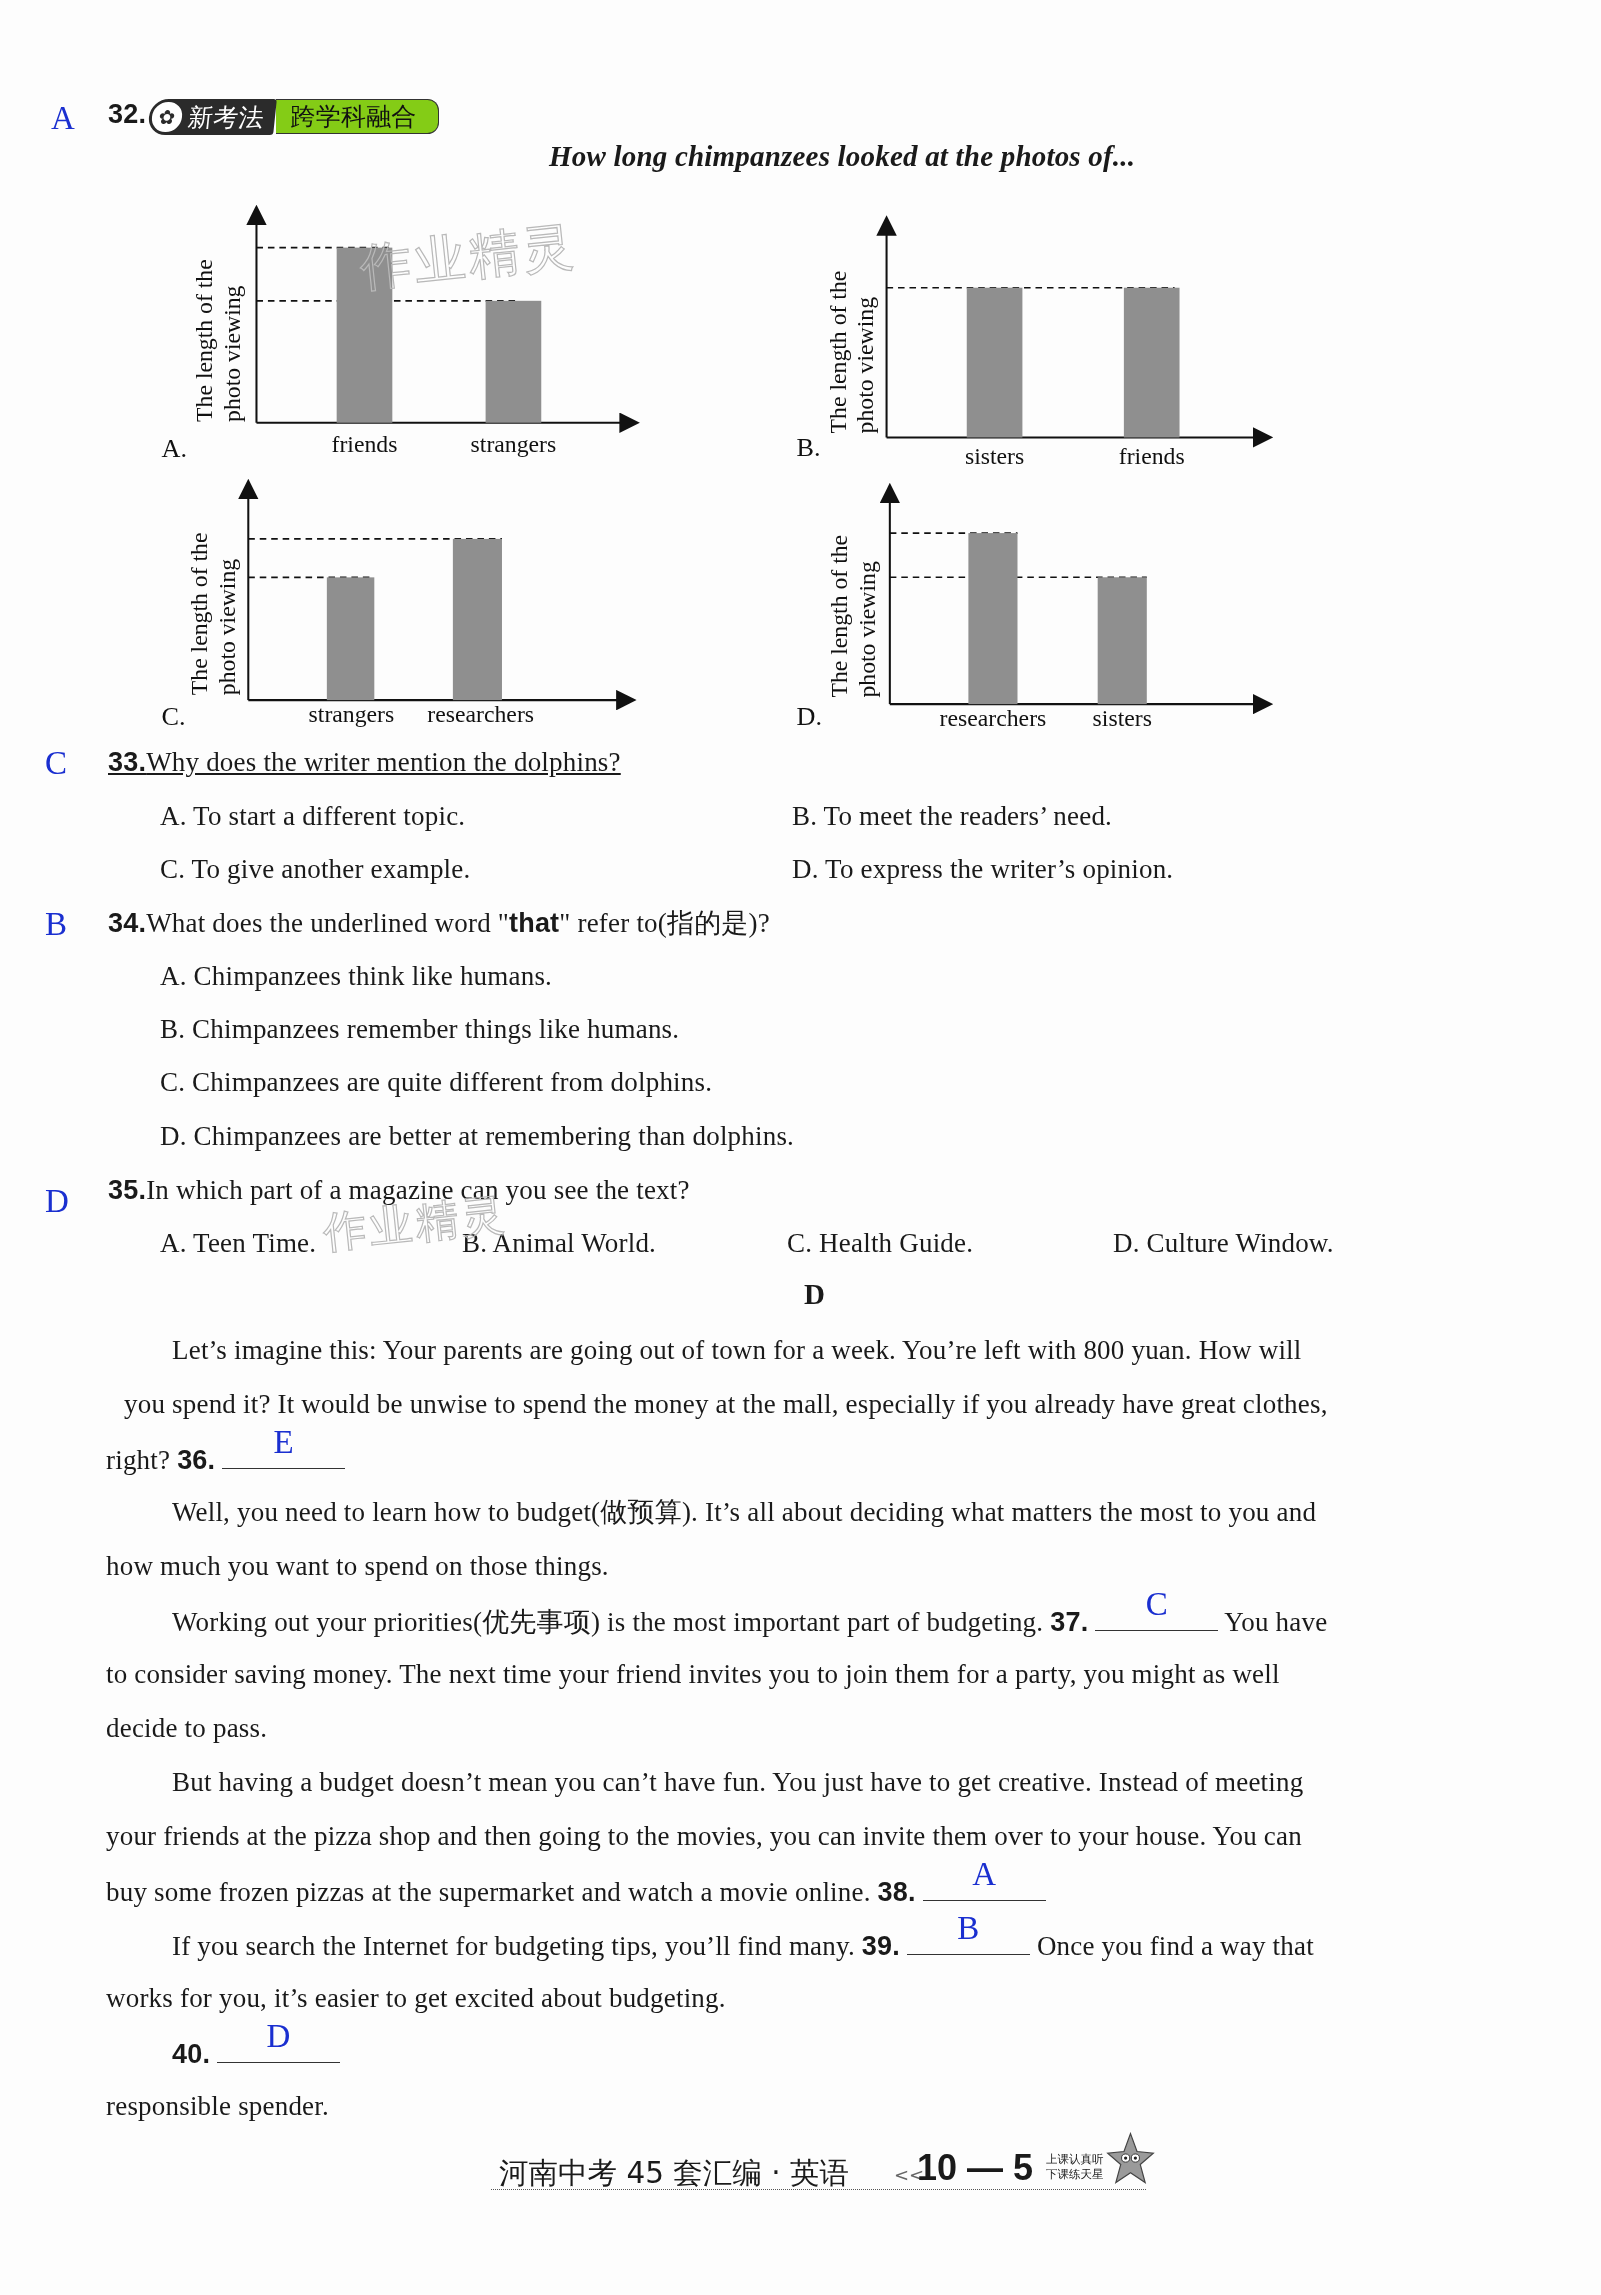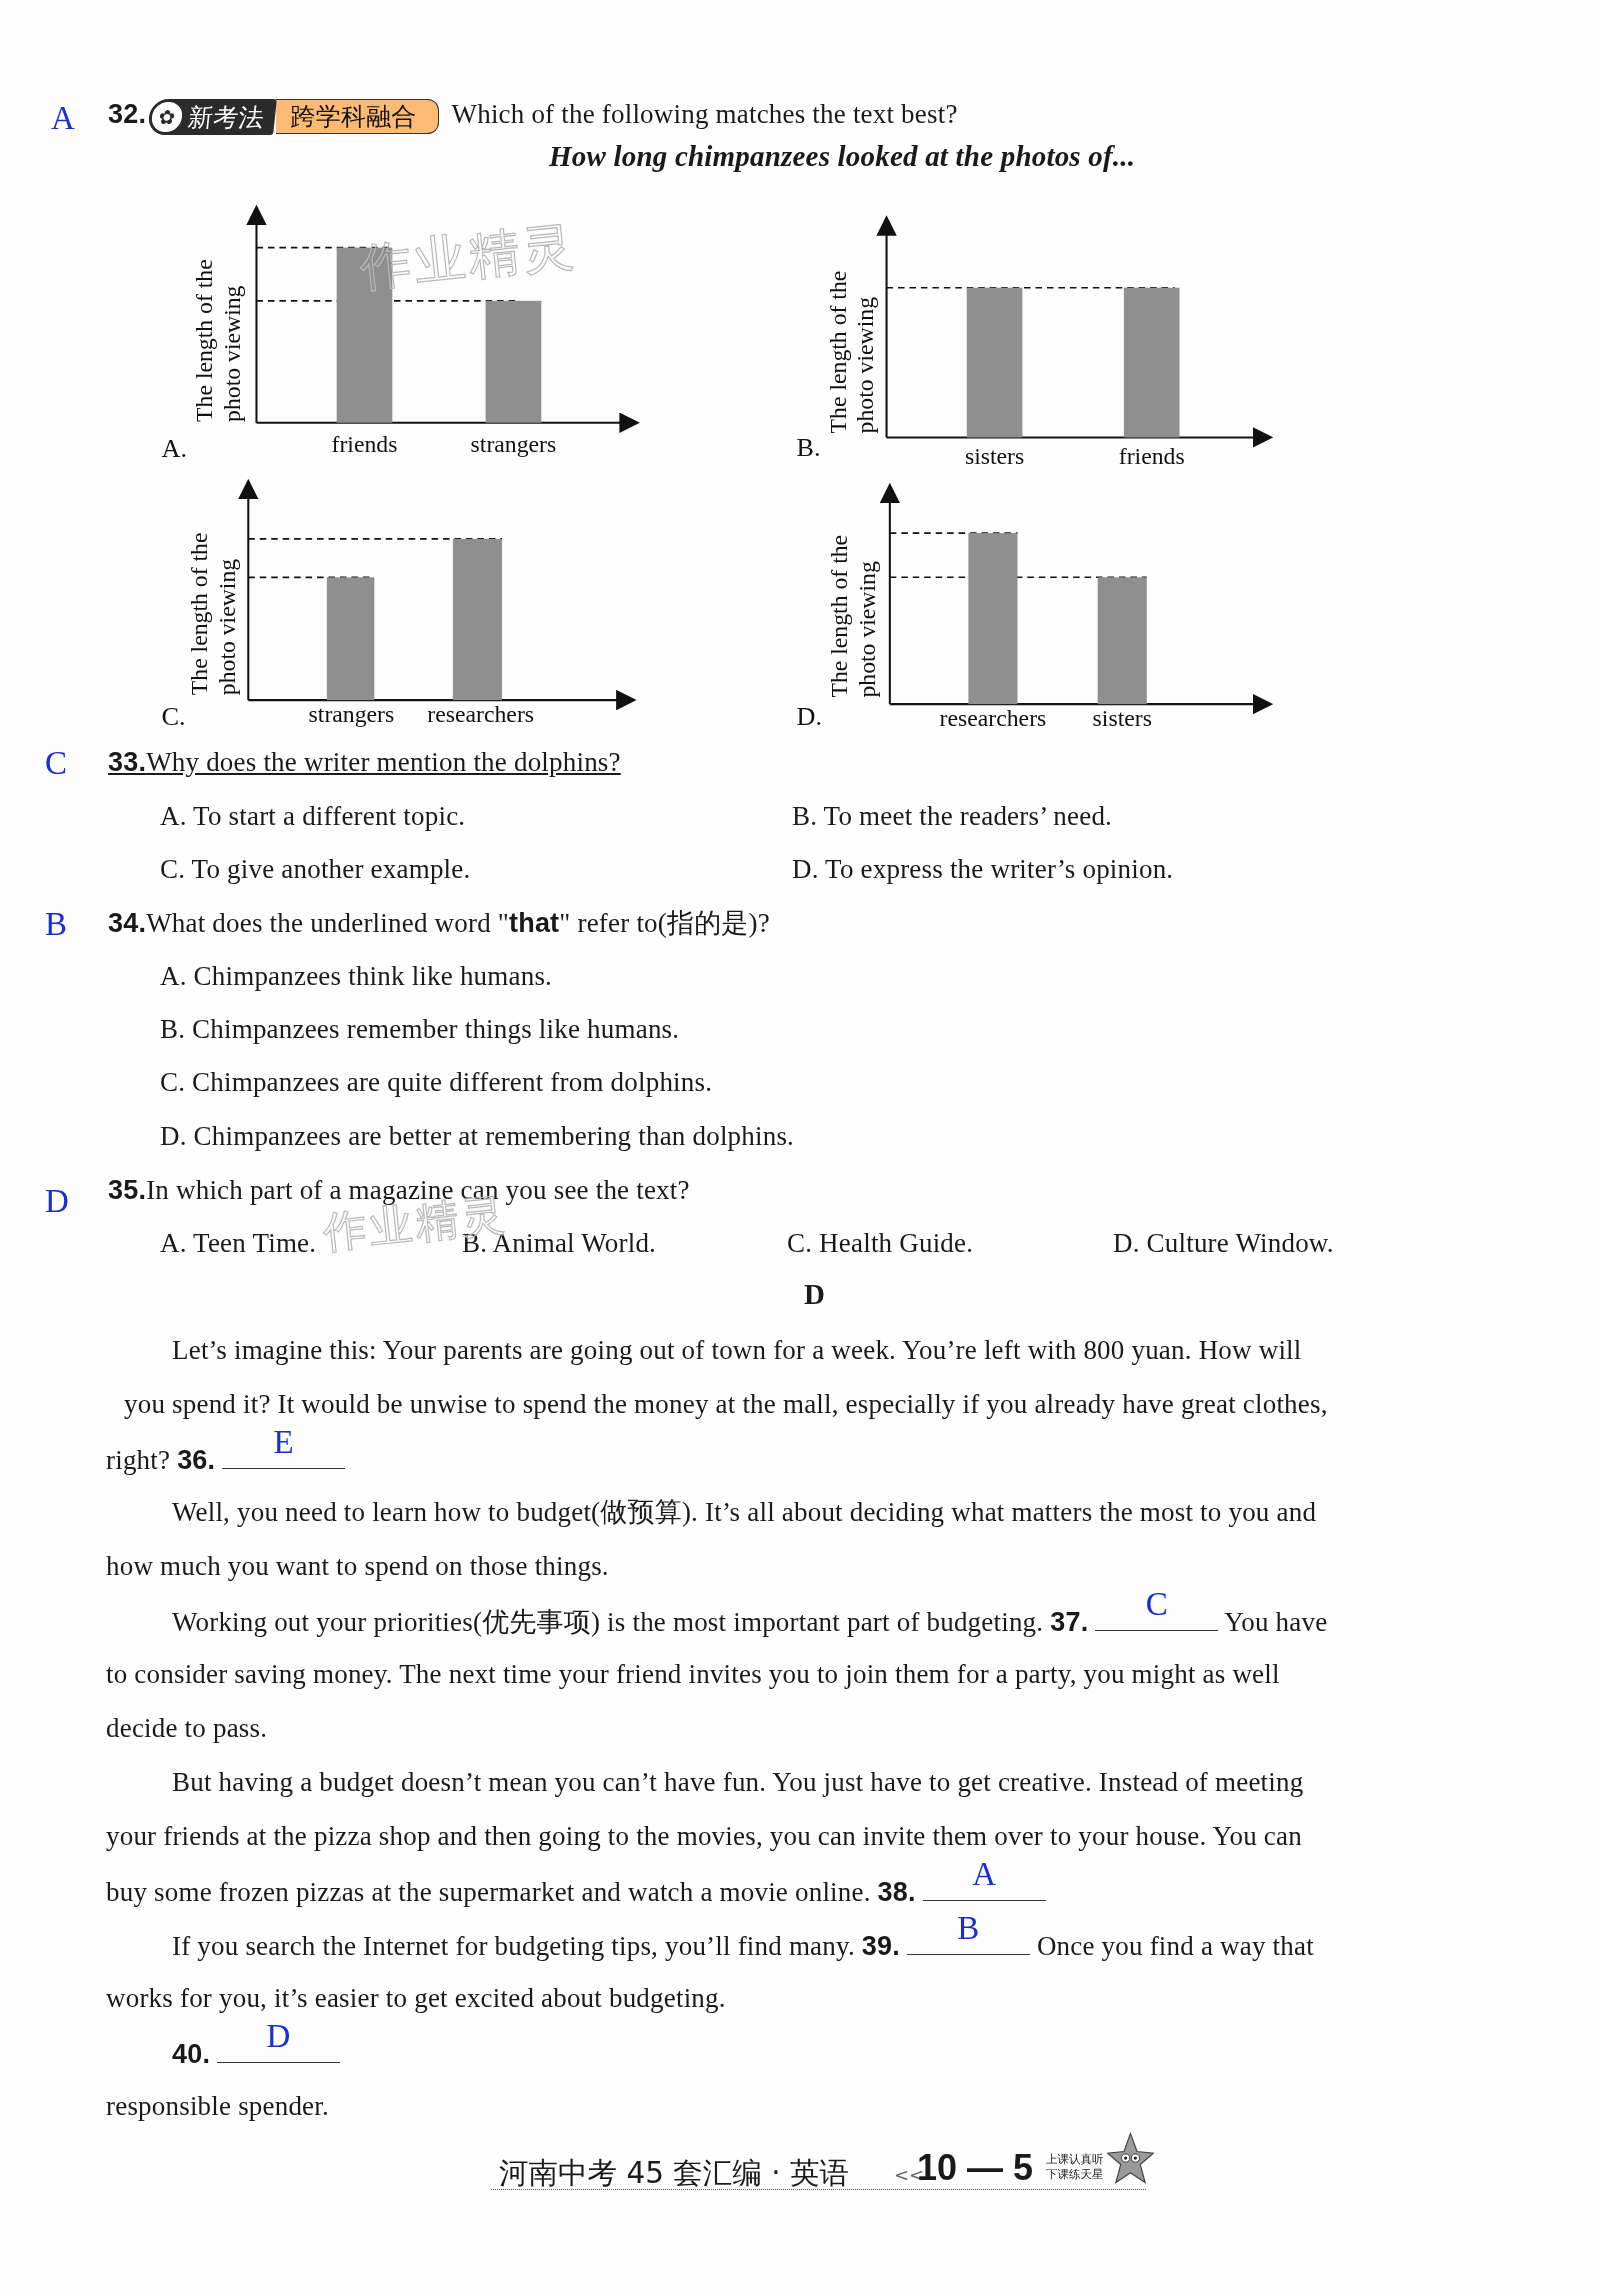--- a/index.html
+++ b/index.html
@@ -7,39 +7,38 @@
          font-family: "Liberation Serif", "DejaVu Serif", serif; color: #1a1a1a; }
   .abs { position: absolute; }
   .ans { position: absolute; color: #1a2fd0; font-family: "Liberation Serif", serif; font-size: 33px; }
   .qnum { font-family: "Liberation Sans", "DejaVu Sans", sans-serif; font-weight: bold; font-size: 27px; }
   .line { position: absolute; font-size: 27px; white-space: nowrap; line-height: 33px; letter-spacing: 0.2px; }
   .blank { display: inline-block; position: relative; border-bottom: 1.6px solid #333; vertical-align: baseline; height: 26px; }
   .blank .fill { position: absolute; left: 0; right: 0; top: -16.4px; text-align: center; color: #1a2fd0; font-size: 33px; }
   .badge { display: inline-flex; align-items: center; vertical-align: middle; height: 36px; margin: 0 6.5px 0 3.3px; }
   .badge-dark { background: #2b2b2b; color: #fff; border-radius: 18px 3.3px 3.3px 18px; height: 36px; display: inline-flex; align-items: center; padding: 0 11.5px 0 3.3px; font-family: "DejaVu Sans", sans-serif; font-size: 25px; transform: skewX(-6deg); }
   .badge-icon { width: 29.5px; height: 29.5px; border-radius: 50%; background: #fff; color: #2b2b2b; display: inline-flex; align-items: center; justify-content: center; font-size: 19.6px; margin-right: 6.5px; }
-  .badge-light { border: 1.6px solid #333; border-left: none; border-radius: 0 11.5px 11.5px 0; height: 33px; display: inline-flex; align-items: center; padding: 0 21px 0 14.7px; font-family: "DejaVu Sans", sans-serif; font-size: 25px; color: #111; background: #fdba74; }
+  .badge-light { border: 1.6px solid #333; border-left: none; border-radius: 0 11.5px 11.5px 0; height: 33px; display: inline-flex; align-items: center; padding: 0 21px 0 14.7px; font-family: "DejaVu Sans", sans-serif; font-size: 25px; color: #111; background: #84cc16; }
   .chart { position: absolute; }
   .chart svg text { font-family: "Liberation Serif", serif; }
   .watermark { position: absolute; font-family: "DejaVu Sans", sans-serif; font-size: 51px; color: transparent; -webkit-text-stroke: 1.2px #b9b9b9; transform: rotate(-6deg); letter-spacing: 3.3px; }
   .footer-rule { position: absolute; left: 491px; top: 2189px; width: 655px; border-top: 1.6px dotted #555; }
 </style>
 </head>
 <body>
 
 <div class="ans" style="left:51px; top:100px;">A</div>
 <div class="line" style="left:108px; top:98px;">
   <span class="qnum">32.</span><span class="badge">
       <span class="badge-dark">
         <span class="badge-icon">✿</span>
         <span>新考法</span>
       </span>
       <span class="badge-light">跨学科融合</span>
     </span>
-  <span>Which of the following matches the text best?</span>
 </div>
 <div class="line" style="left:507px; top:140px; font-style:italic; font-weight:bold; font-size:29px;margin-left:42px;">How long chimpanzees looked at the photos of...</div>
 
 <div class="chart" style="left:155px; top:205px; width:491px; height:262px;">
   <svg width="491" height="262" viewBox="0 0 600 320">
     <defs>
         <marker id="arr" markerWidth="10" markerHeight="10" refX="5" refY="5" orient="auto">
           <path d="M0,0 L10,5 L0,10 Z" fill="#111"></path>
         </marker>
       </defs>

